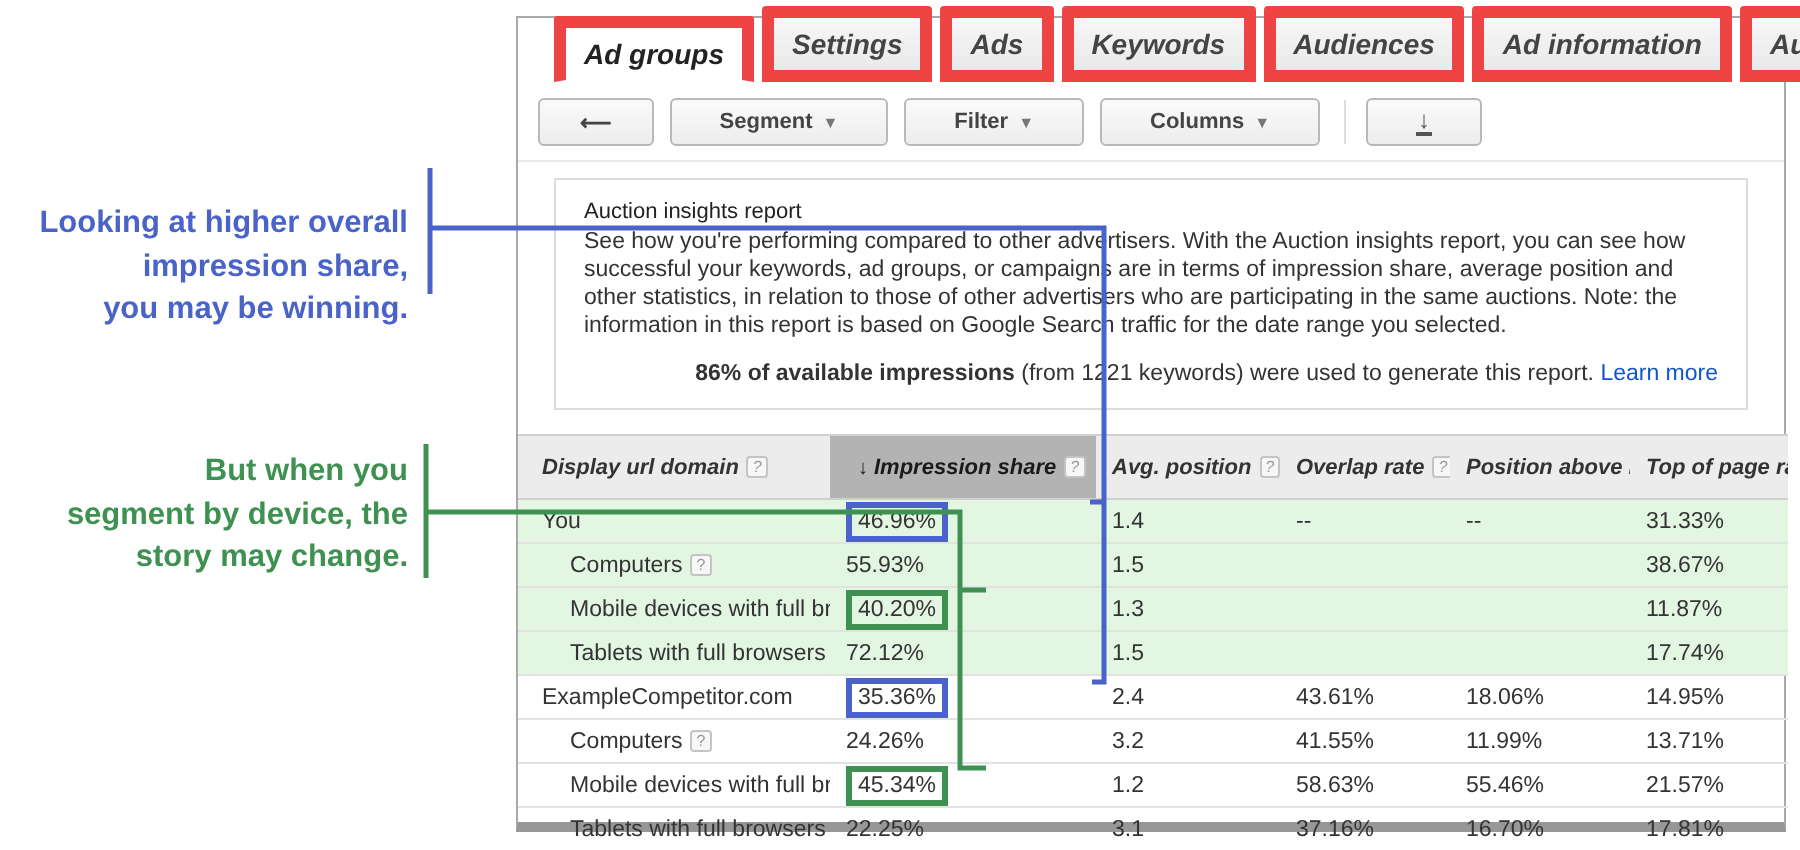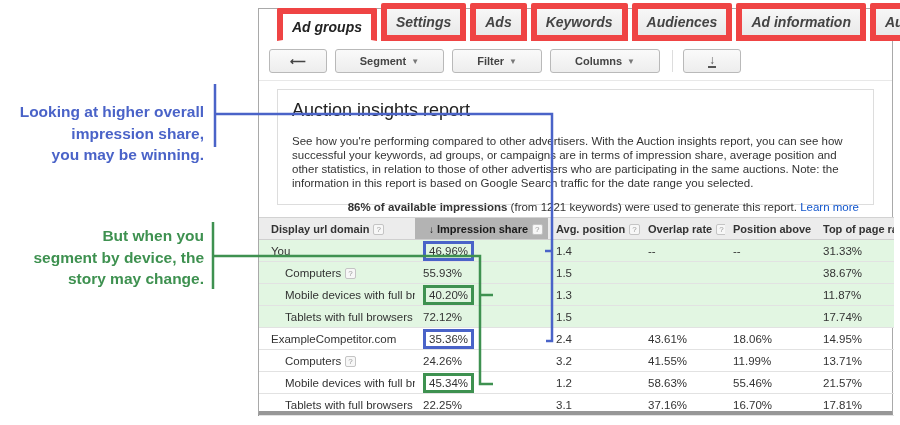--- a/index.html
+++ b/index.html
@@ -38,32 +38,32 @@
   .btn .caret { font-size: 8px; color: #777; margin-left: 5px; }
   .btn.iconbtn { padding: 4px 20px; }
   .tb-sep { width: 1px; height: 22px; background: #ddd; margin: 0 10px 0 4px; }
   .dl-glyph { display: inline-block; font-size: 12px; font-weight: bold; color: #555;
     border-bottom: 2px solid #555; line-height: 11px; padding: 0 1px; }
   .toolbar-rule { border-bottom: 1px solid #e8e8e8; margin-top: 6px; }
 
   
   .descbox { margin: 8px 18px 0 18px; border: 1px solid #ddd; padding: 10px 14px 12px;
     height: 116px; color: #333; }
-  .descbox h2 { font-size: 18px; font-weight: normal; color: #222; margin-bottom: 13px; }
+  .descbox h2 { font-size: 11px; font-weight: normal; color: #222; margin-bottom: 2px; }
   .descbox p { font-size: 11.5px; line-height: 14px; max-width: 560px; }
   .descbox .summary { margin-top: 11px; font-size: 11.5px; text-align: right; }
   .descbox .summary b { font-weight: bold; }
   .descbox a { color: #1155cc; text-decoration: none; }
 
   
   table.report { width: 635px; border-collapse: collapse; margin-top: 12px; table-layout: fixed;
     font-size: 11.5px; color: #333; }
   th { background: #ececec; border-top: 1px solid #d2d2d2; border-bottom: 1px solid #cfcfcf;
     font-size: 11px; font-weight: bold; color: #333; text-align: left; padding: 4px 8px 4px 12px;
-    height: 22px; white-space: nowrap; overflow: hidden; }
+    height: 32px; white-space: nowrap; overflow: hidden; font-style: italic; }
   th.num { text-align: right; padding: 4px 8px; }
   th.sorted { background: #b3b3b3; color: #1a1a1a; padding-left: 14px; }
   td { border-bottom: 1px solid #e2e2e2; height: 22px; padding: 0 8px; text-align: left;
     font-weight: normal; white-space: nowrap; overflow: hidden; }
   td.domain { text-align: left; font-weight: normal; padding-left: 12px; }
   td.domain.indent { padding-left: 26px; }
   tr.green-row td { background: #e2f6e2; }
   .help { display: inline-block; font-size: 8px; font-weight: normal; color: #999;
     background: #f7f7f7; border: 1px solid #c4c4c4; border-radius: 2px; padding: 0 2px;
     line-height: 9px; vertical-align: 1px; margin-left: 4px; }

